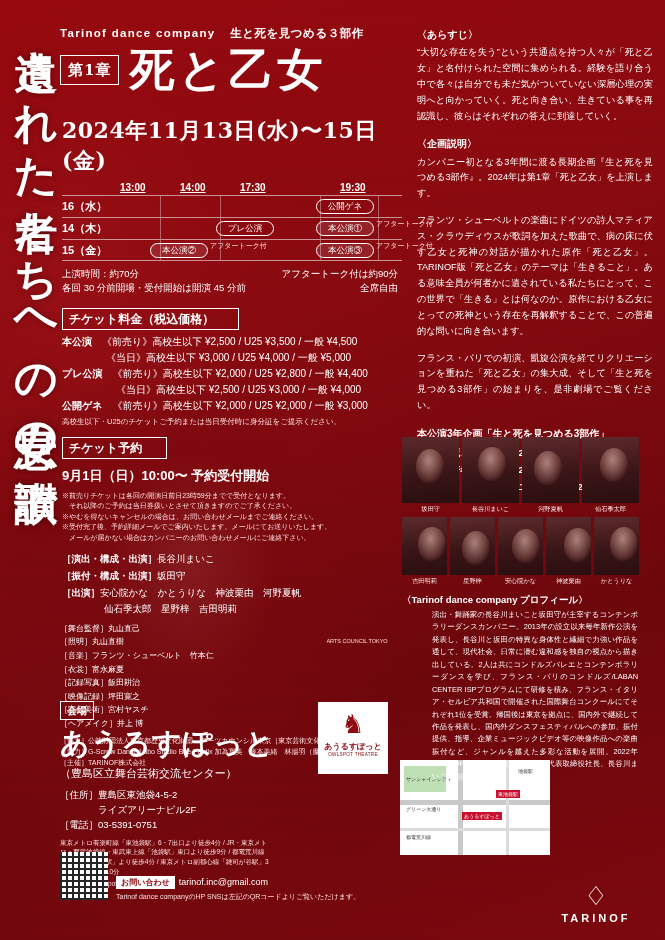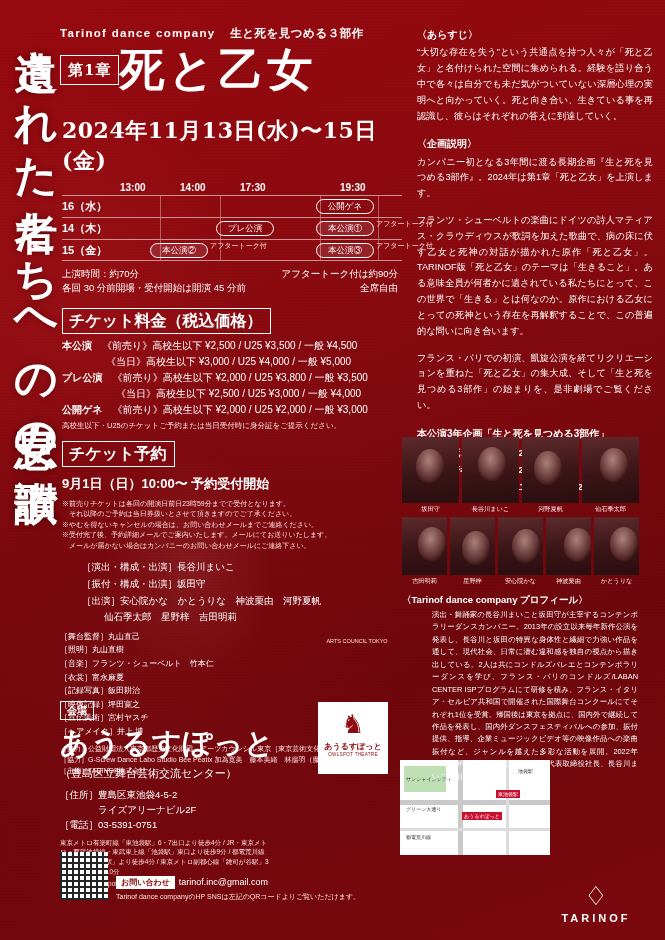--- a/index.html
+++ b/index.html
@@ -55,21 +55,21 @@
     position: absolute;
     left: 60px; top: 26px;
     width: 345px;
   }
   .company-line {
     font-size: 11.5px; font-weight: 700; letter-spacing: 0.5px;
     margin-bottom: 6px;
   }
   .company-line .en { letter-spacing: 1.3px; }
   .chapter-row {
-    display: flex; align-items: center; 
+    display: flex; align-items: center; gap: 10px;
     margin-bottom: 24px;
   }
   .chapter-badge {
     border: 1.6px solid #fff;
     font-size: 15px; font-weight: 700;
     padding: 5px 7px 4px 7px;
     letter-spacing: 1px;
     font-family: "DejaVu Serif", "Liberation Serif", serif;
   }
   .main-title {
@@ -85,21 +85,21 @@
 
   
   .sched {
     position: relative;
     margin: 2px 0 6px 2px;
     width: 340px;
     font-size: 9.5px;
   }
   .sched-times {
     display: flex; margin-left: 58px; margin-bottom: 2px;
-    font-weight: 700; font-size: 10px;
+    font-weight: 700; font-size: 10px; text-decoration: underline;
   }
   .sched-times span { width: 60px; text-align: left; }
   .sched-row {
     display: flex; align-items: center; height: 22px;
     border-top: 1px solid rgba(255,255,255,0.55);
     position: relative;
   }
   .sched-row:last-child { border-bottom: 1px solid rgba(255,255,255,0.55); }
   .sched-day { width: 58px; font-size: 11px; font-weight: 700; }
   .sched-track { position: relative; flex: 1; height: 100%; }
@@ -121,34 +121,34 @@
 
   .note-block {
     font-size: 9.5px; line-height: 1.5; margin: 5px 0 8px 2px;
     display: flex; justify-content: space-between; width: 336px;
   }
   .note-block .r { text-align: right; }
 
   .sect-head {
     display: inline-block;
     border: 1px solid #fff;
-    font-size: 16px; font-weight: 700;
-    padding: 2px 7px 1px 6px;
+    font-size: 12px; font-weight: 700;
+    padding: 2px 24px 1px 6px;
     margin: 4px 4px 4px 2px;
   }
   .price-list { font-size: 10px; line-height: 1.6; margin-left: 2px; }
   .price-list .cat { font-weight: 700; }
   .small-note { font-size: 7.5px; line-height: 1.4; margin: 3px 0 6px 2px; color: #ffe2e2; }
 
   .ticket-box { font-size: 10px; line-height: 1.6; margin-left: 2px; }
   .ticket-date { font-size: 13px; font-weight: 700; margin: 3px 0 4px 0; }
   .tiny { font-size: 7px; line-height: 1.5; color: #ffdcdc; }
 
   .credits { font-size: 9.5px; line-height: 1.75; margin: 8px 0 0 2px; }
-  .credits .lbl { font-weight: 400; margin-left: 20px; }
+  .credits .lbl { font-weight: 700; }
   .credits-small { font-size: 8px; line-height: 1.7; margin-top: 4px; }
   .credits-tiny { font-size: 7px; line-height: 1.6; margin-top: 4px; color: #ffe0e0; }
 
   
   .venue { position: absolute; left: 60px; top: 700px; width: 345px; }
   .venue-tag {
     display: inline-block; border: 1px solid #fff;
     font-size: 10px; padding: 2px 6px 1px; font-weight: 700;
   }
   .venue-name {
@@ -332,21 +332,21 @@
     <div class="r">
       <div>アフタートーク付は約90分</div>
       <div>全席自由</div>
     </div>
   </div>
 
   <div class="sect-head">チケット料金（税込価格）</div>
   <div class="price-list">
     <div><span class="cat">本公演</span>　<span>《前売り》高校生以下 ¥2,500 / U25 ¥3,500 / 一般 ¥4,500</span></div>
     <div style="margin-left:44px"><span>《当日》高校生以下 ¥3,000 / U25 ¥4,000 / 一般 ¥5,000</span></div>
-    <div><span class="cat">プレ公演</span>　<span>《前売り》高校生以下 ¥2,000 / U25 ¥3,800 / 一般 ¥3,500</span></div>
+    <div><span class="cat">プレ公演</span>　<span>《前売り》高校生以下 ¥2,000 / U25 ¥2,800 / 一般 ¥4,400</span></div>
     <div style="margin-left:54px"><span>《当日》高校生以下 ¥2,500 / U25 ¥3,000 / 一般 ¥4,000</span></div>
     <div><span class="cat">公開ゲネ</span>　<span>《前売り》高校生以下 ¥2,000 / U25 ¥2,000 / 一般 ¥3,000</span></div>
   </div>
   <div class="small-note">高校生以下・U25のチケットご予約または当日受付時に身分証をご提示ください。</div>
 
   <div class="sect-head">チケット予約</div>
   <div class="ticket-box">
     <div class="ticket-date">9月1日（日）10:00〜 予約受付開始</div>
     <div class="tiny">※前売りチケットは各回の開演日前日23時59分までで受付となります。</div>
     <div class="tiny">　それ以降のご予約は当日券扱いとさせて頂きますのでご了承ください。</div>

